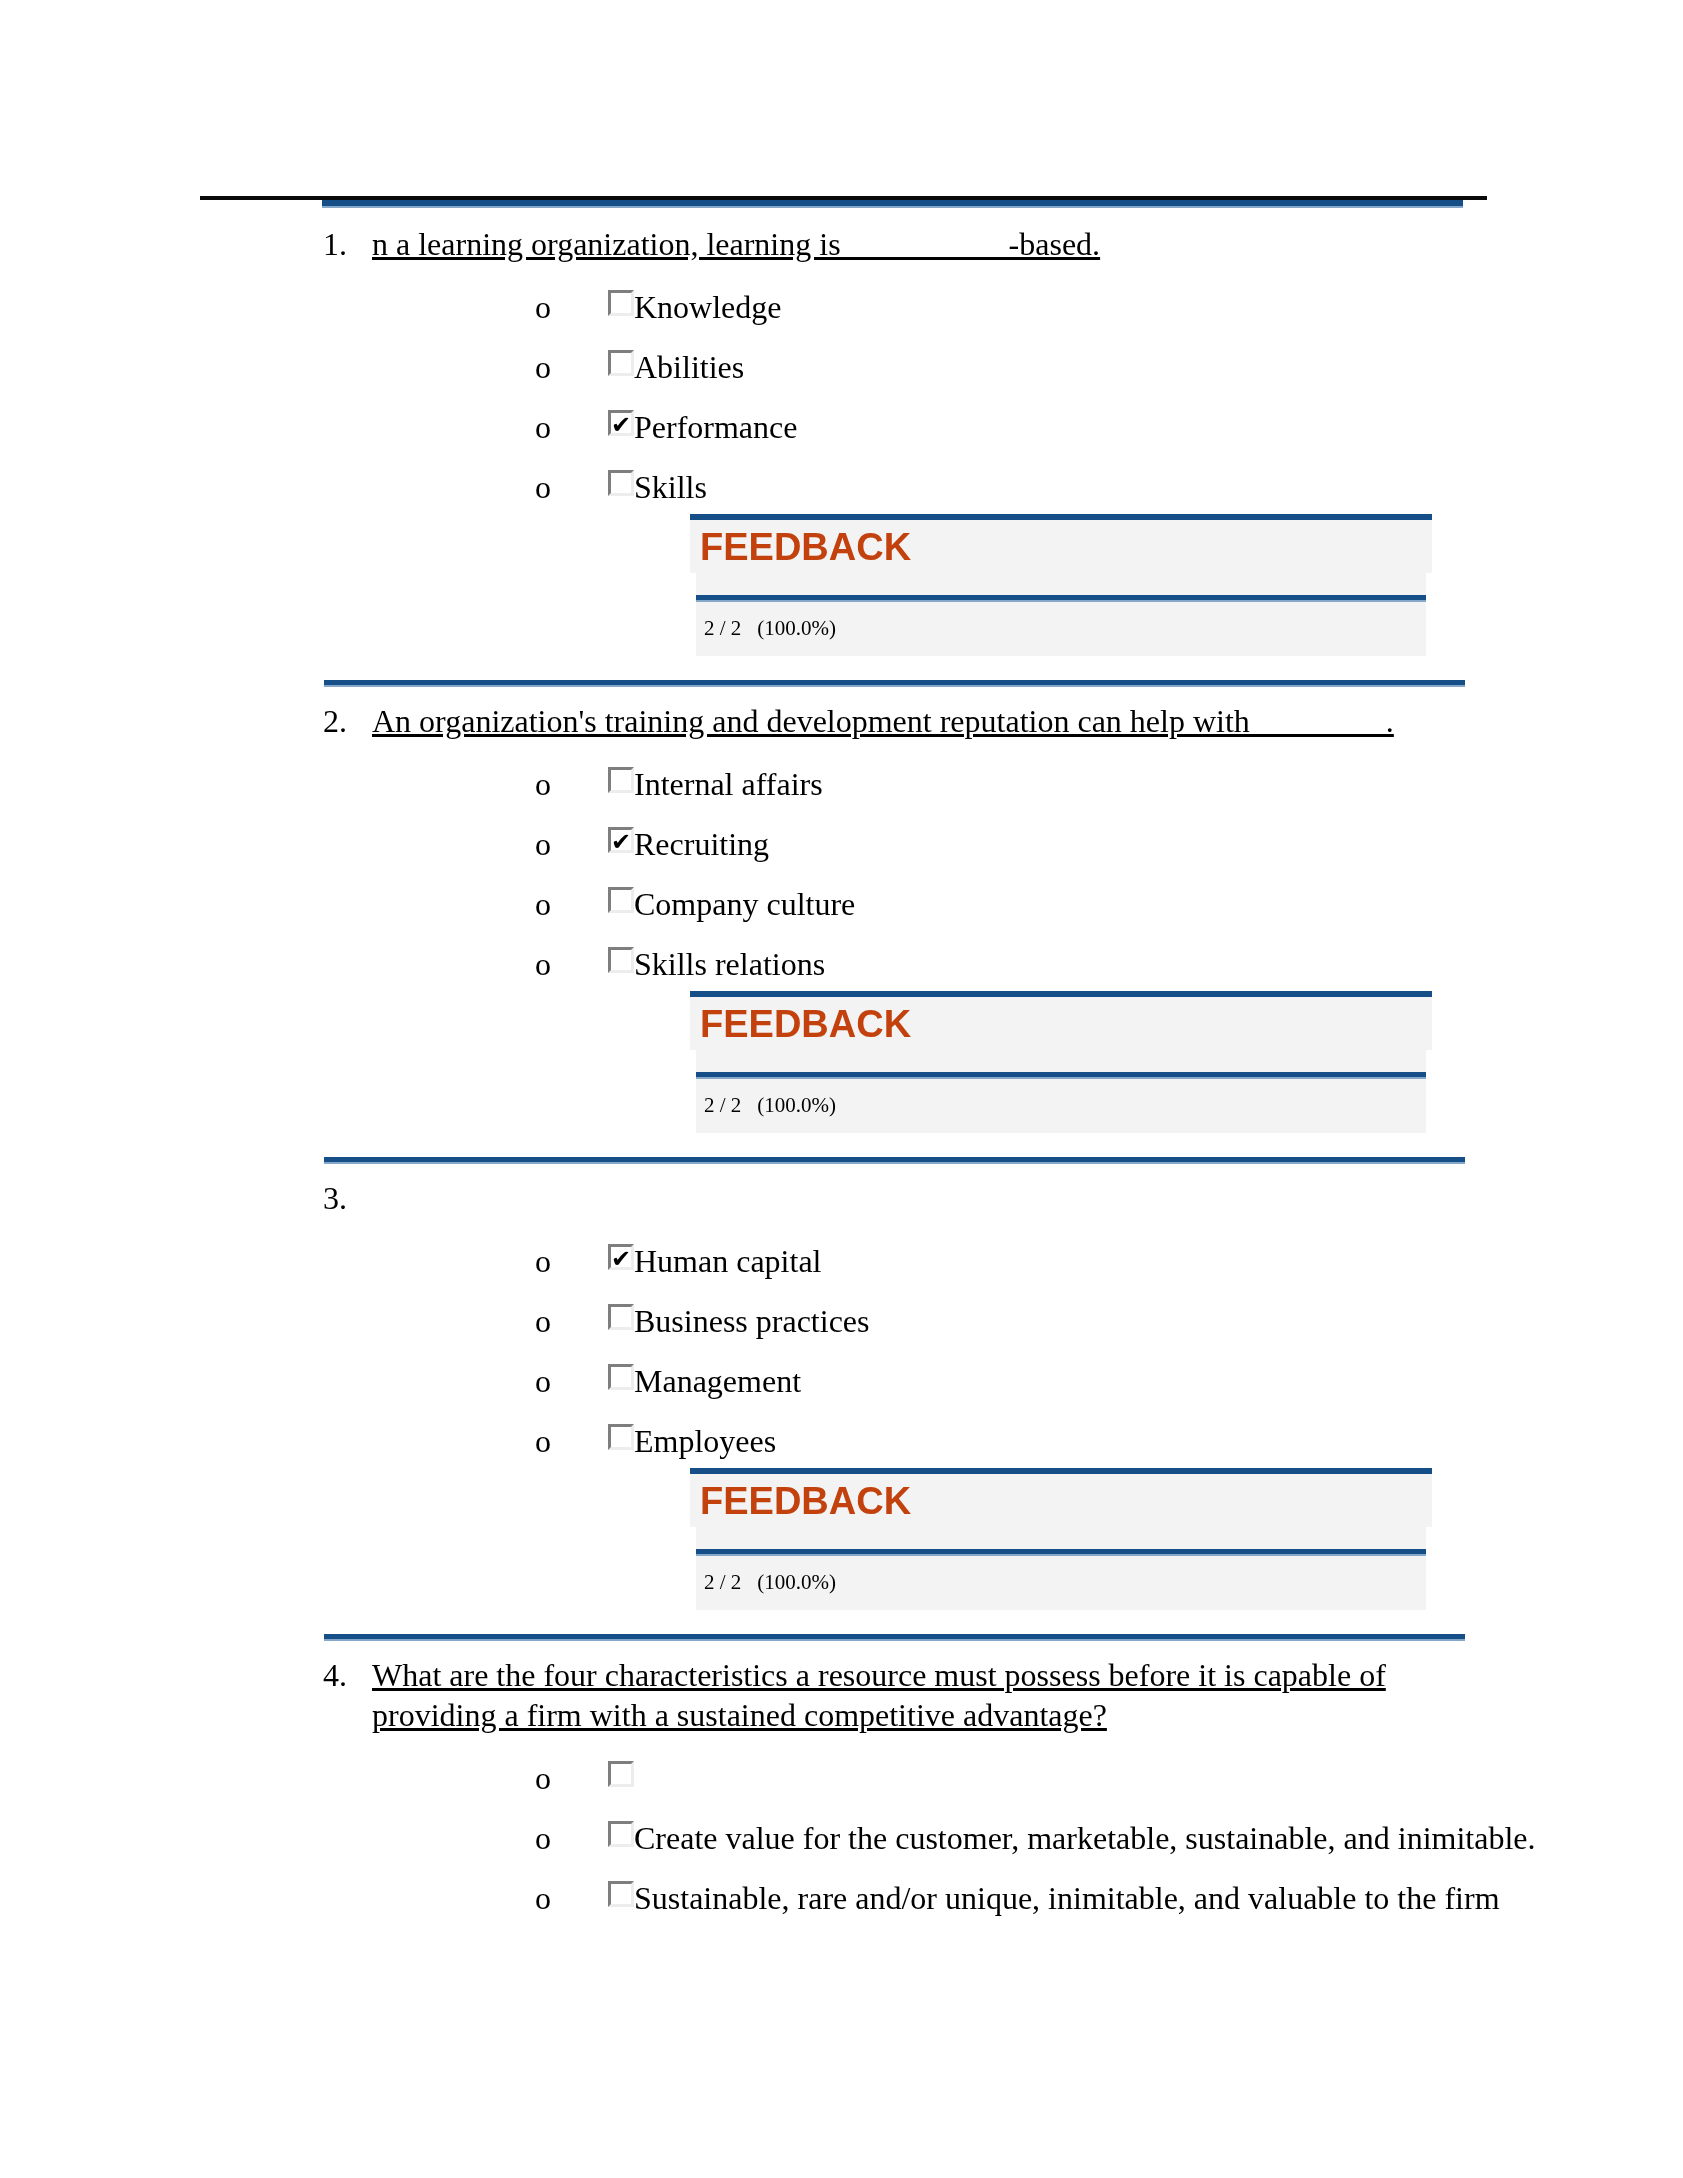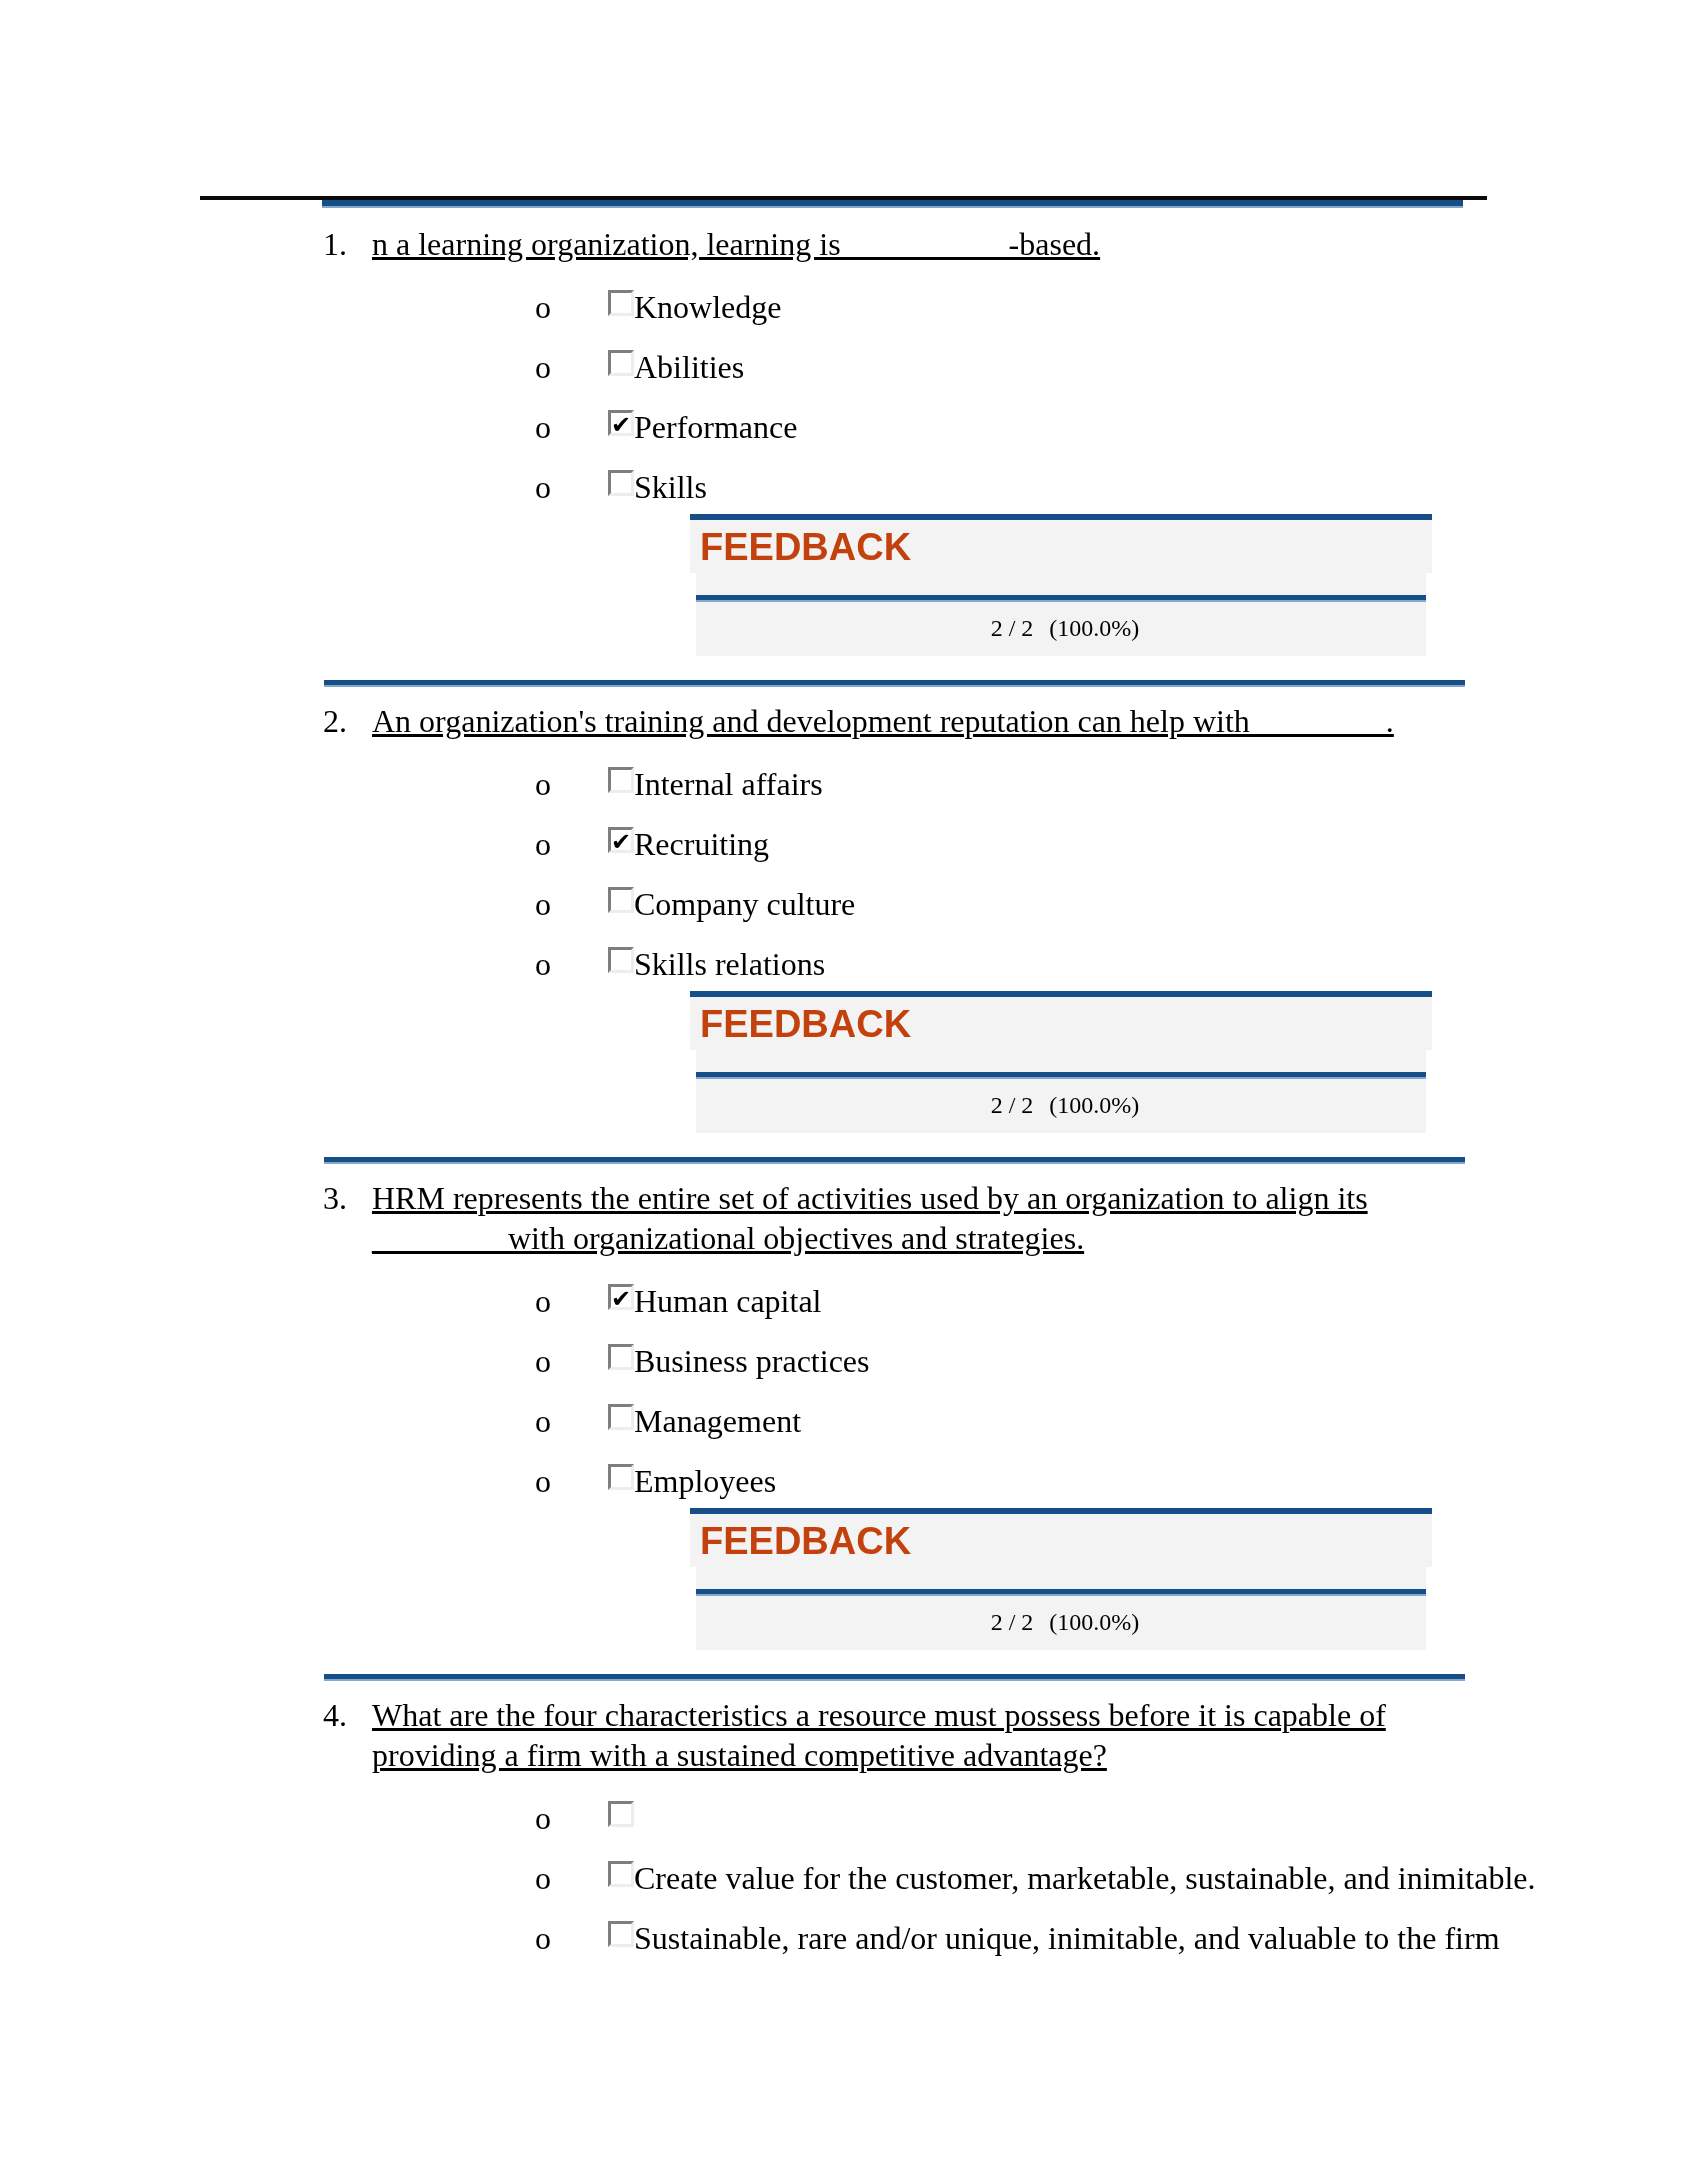--- a/index.html
+++ b/index.html
@@ -36,21 +36,21 @@
     font-family:"DejaVu Sans", sans-serif;}
   .opt .olabel{}
   
   .feedback{margin-left:696px;width:730px;background:#f3f3f3;margin-top:-14px;}
   .fb-title-box{margin:0 -6px;background:#f3f3f3;border-top:6px solid #164f87;}
   .fb-title{font-family:"Liberation Sans", sans-serif;font-weight:bold;color:#c2410c;
     font-size:38px;line-height:51px;padding:2px 0 0 10px;}
   .fb-spacer{height:22px;}
   .fb-bar{height:7px;
     background:linear-gradient(to bottom,#164f87 0,#164f87 72%,#85a7ca 72%,#85a7ca 100%);}
-  .fb-score{font-size:24px;line-height:38px;padding:7px 0 9px 8px;text-align:center;}
+  .fb-score{font-size:21px;line-height:38px;padding:7px 0 9px 8px;}
   .fb-pct{margin-left:16px;}
 </style>
 </head>
 <body>
 
 <div class="top-rules">
   <div class="top-black"></div>
   <div class="top-blue"></div>
 </div>
 
@@ -136,21 +136,20 @@
       </div>
     </div>
   </div>
 </div>
 
 <div class="separator"></div>
 
 <div>
   <div class="question">
     <span class="qnum">3.</span>
-    <span class="qtext">HRM represents the entire set of activities used by an organization to align its ________ with organizational objectives and strategies.</span>
   </div>
   <div class="options">
     <div class="opt">
       <span class="marker">o</span>
       <span class="checkbox checked"></span>
       <span class="olabel">Human capital</span>
     </div>
     <div class="opt">
       <span class="marker">o</span>
       <span class="checkbox"></span>

